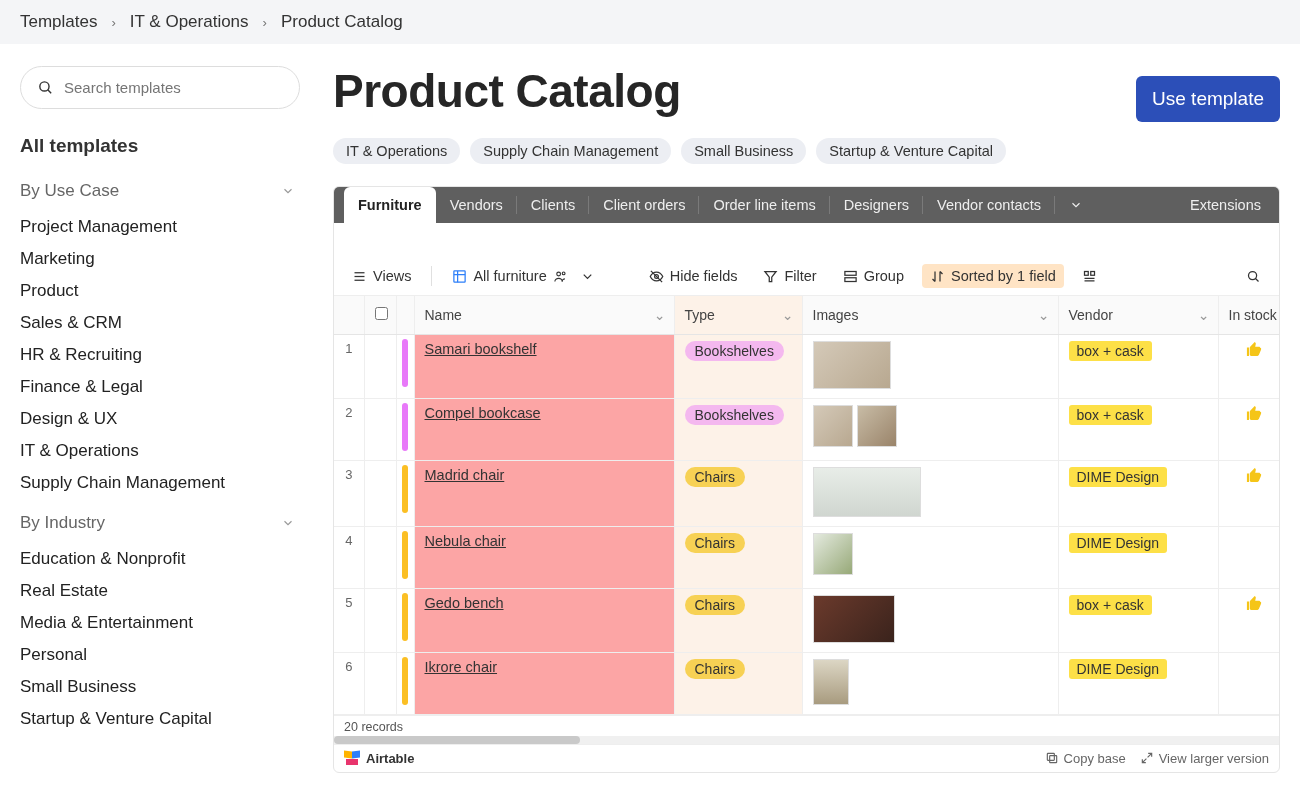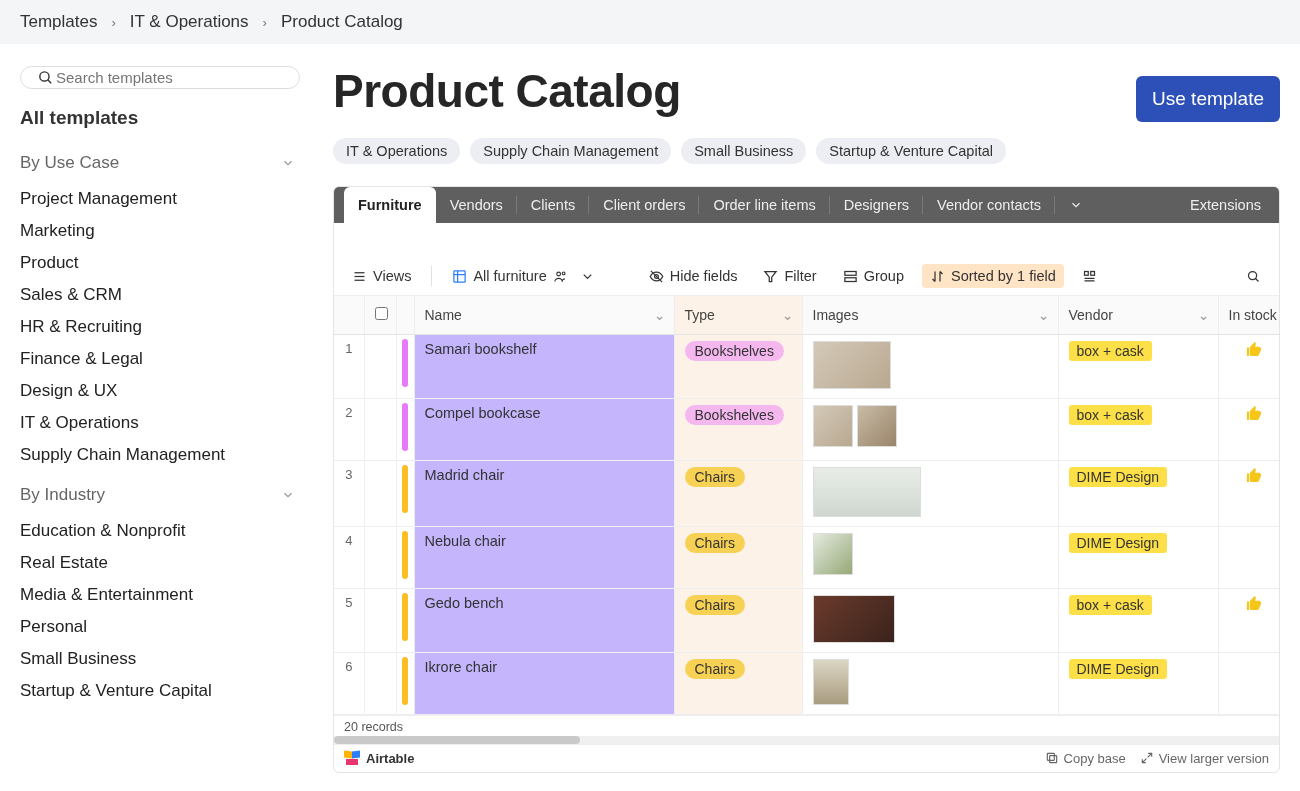--- a/index.html
+++ b/index.html
@@ -10,21 +10,21 @@
 .breadcrumb a { color: #333; text-decoration: none; cursor: pointer; }
 .breadcrumb .chev { color: #777; font-size: 13px; }
 .breadcrumb .current { color: #333; }
 
 
 .layout { display: flex; }
 .sidebar { width: 315px; padding: 22px 20px 20px 20px; }
 .main { flex: 1; padding: 20px 20px 10px 18px; min-width: 0; }
 
 
-.search-wrap { display: flex; align-items: center; border: 1px solid #ddd; border-radius: 999px; padding: 2px 16px; gap: 2px; margin-bottom: 18px; width: 280px; }
+.search-wrap { display: flex; align-items: center; border: 1px solid #ddd; border-radius: 999px; padding: 12px 16px; gap: 10px; margin-bottom: 26px; width: 280px; }
 .search-wrap svg { width: 17px; height: 17px; color: #333; }
 .search-wrap input { border: none; outline: none; font-size: 15px; flex: 1; background: transparent; }
 
 
 .side-head { font-size: 19px; font-weight: 600; margin-bottom: 24px; cursor: pointer; }
 .side-section-title { display: flex; justify-content: space-between; align-items: center; color: #666; font-size: 17px; margin-top: 14px; margin-bottom: 10px; cursor: pointer; }
 .side-section-title svg { width: 14px; height: 14px; color: #999; }
 .side-list { list-style: none; }
 .side-list li { font-size: 17px; padding: 6px 0; cursor: pointer; color: #222; }
 
@@ -66,21 +66,21 @@
 .colbar { width: 18px; padding: 4px 2px !important; }
 .bar { width: 6px; height: 48px; border-radius: 3px; margin: 0 auto; }
 .pill { display: inline-block; padding: 2px 10px; border-radius: 11px; font-size: 14px; }
 .vchip { display: inline-block; background: #fde047; padding: 2px 8px; border-radius: 3px; font-size: 14px; color: #333; }
 .thumb { display:inline-block; width: 78px; height: 48px; background: linear-gradient(135deg,#d4c9b8,#b8a890); border:1px solid #ddd; }
 .thumbs { display:flex; gap:4px; }
 .thumbM { width:40px; height:42px; }
 .thumbL { width:108px; height:50px; }
 .thumbS { width:36px; height:46px; }
 .thumbu { display:inline-block; width: 22px; height: 17px; color:#f5c518; }
-.col-name { width: 260px; background:#c4b5fd; }
+.col-name { width: 260px; background:#fca5a5;text-decoration:underline; }
 .col-type { width: 128px; background:#fdf2e8; }
 .col-images { width: 256px; }
 .col-vendor { width: 160px; }
 .col-stock { width: 72px; text-align:center; }
 
 
 .recfoot { font-size: 12.5px; color: #555; padding: 4px 10px 2px; border-top:1px solid #eee; }
 .scroll-placeholder{ height:8px; background:#f0f0f0; position:relative; }
 .scroll-placeholder::before{ content:""; position:absolute; left:0; top:0; height:100%; width:26%; background:#c9c9c9; border-radius:4px; }
 

